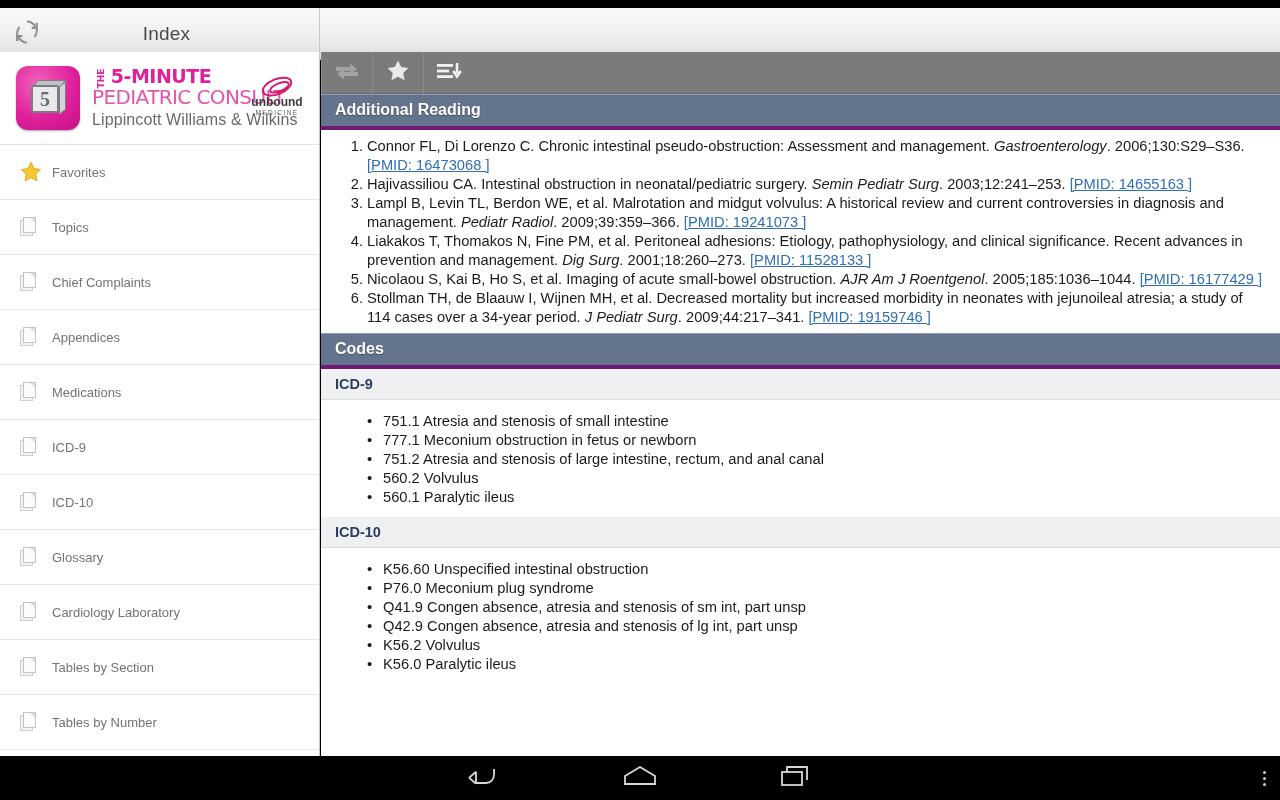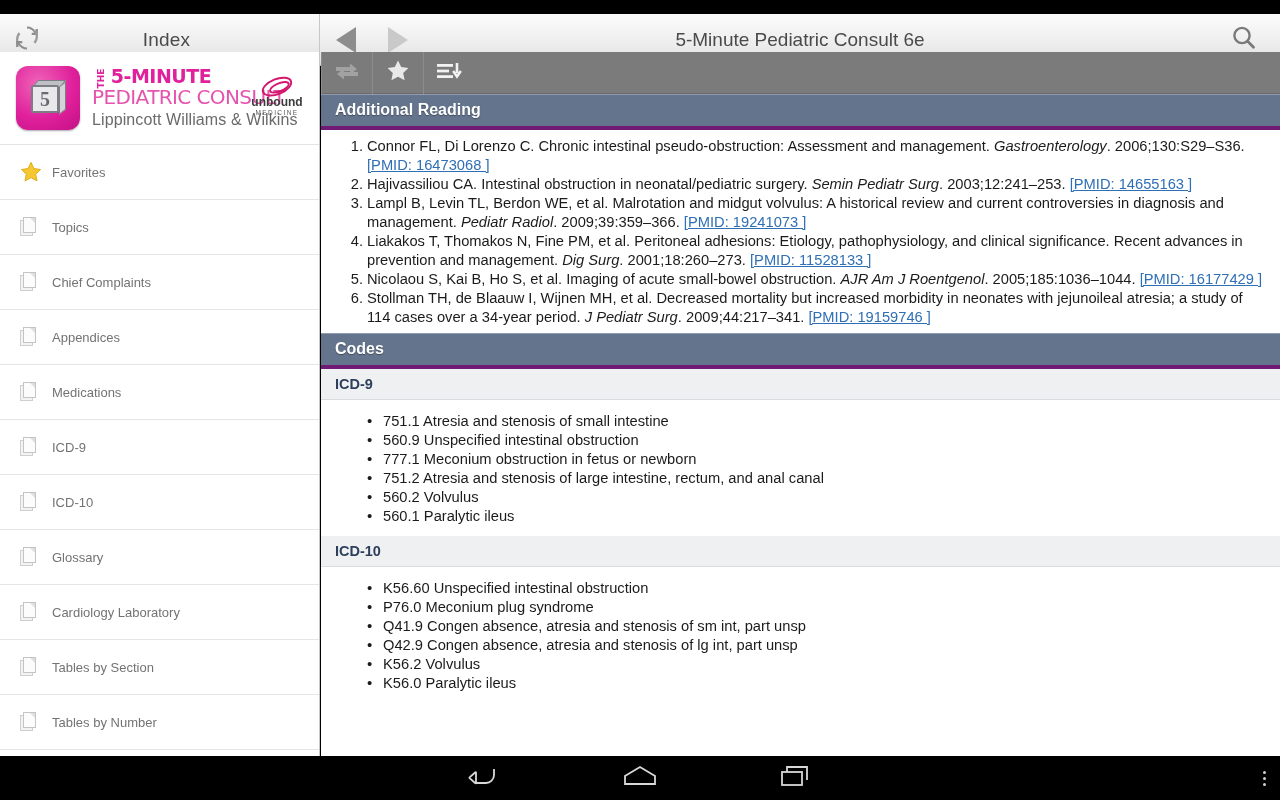--- a/index.html
+++ b/index.html
@@ -6,21 +6,21 @@
   html, body {
     width: 1280px; height: 800px;
     font-family: "Liberation Sans", sans-serif;
     background: #000;
     overflow: hidden;
   }
   #app { position: relative; width: 1280px; height: 800px; }
 
   
   .actionbar {
-    position: absolute; top: 14px; left: 0; width: 1280px; height: 52px;
+    position: absolute; top: 8px; left: 0; width: 1280px; height: 52px;
     background: linear-gradient(to bottom, #fbfbfb 0%, #f0f0f0 48%, #e2e2e2 92%, #cfcfcf 100%);
     border-bottom: 1px solid #b4b4b4;
     display: flex; align-items: stretch;
   }
   .ab-left {
     width: 320px; height: 100%;
     display: flex; align-items: center;
     border-right: 1px solid #c7c7c7;
     position: relative;
   }
@@ -229,37 +229,20 @@
         <span>
           <svg width="26" height="26" viewBox="0 0 26 26">
             <path d="M13 3.6c3.1 0 5.8 1.7 7.2 4.2l-2.5 0 0 2.3 6.2 0 0-6.1-2.4 0 0 2.2C19.7 3.2 16.6 1.4 13 1.4 z" fill="#8d8d8d"></path>
             <path d="M4.6 7.3 C3 9.3 2 11.9 2 14.7 c0 2.2 .6 4.2 1.7 5.9 l2-1.3 C4.8 18 4.3 16.4 4.3 14.7 c0-2.2 .8-4.2 2.1-5.8 z" fill="#9b9b9b"></path>
             <path d="M13 22.4c-3.1 0-5.8-1.7-7.2-4.2l2.5 0 0-2.3-6.2 0 0 6.1 2.4 0 0-2.2C6.3 22.8 9.4 24.6 13 24.6 z" fill="#8d8d8d"></path>
             <path d="M21.4 18.7 C23 16.7 24 14.1 24 11.3 c0-2.2-.6-4.2-1.7-5.9 l-2 1.3 C21.2 8 21.7 9.6 21.7 11.3 c0 2.2-.8 4.2-2.1 5.8 z" fill="#9b9b9b"></path>
           </svg>
         </span>
       </div>
       <div class="index-title">Index</div>
-    </div>
-    <div class="ab-right">
-      <div class="navbtn">
-        <div class="tri tri-left"></div>
-      </div>
-      <div class="navbtn">
-        <div class="tri tri-right"></div>
-      </div>
-      <div class="book-title">5-Minute Pediatric Consult 6e</div>
-      <div class="search-btn">
-        <span>
-          <svg width="30" height="30" viewBox="0 0 30 30">
-            <circle cx="13" cy="12.5" r="7.6" fill="none" stroke="#7a7a7a" stroke-width="2.4"></circle>
-            <line x1="18.6" y1="18.2" x2="24.5" y2="24.2" stroke="#7a7a7a" stroke-width="2.8" stroke-linecap="round"></line>
-          </svg>
-        </span>
-      </div>
     </div>
   </div>
 
   <div class="sidebar">
 
     <div class="logo-row">
       <div class="logo-tile">
         <div class="logo-cube">
           <div class="topf"></div>
           <div class="sidef"></div>
@@ -433,21 +416,20 @@
         <li><span>Stollman TH, de Blaauw I, Wijnen MH, et al. Decreased mortality but increased morbidity in neonates with jejunoileal atresia; a study of 114 cases over a 34-year period. </span><em>J Pediatr Surg</em><span>. 2009;44:217–341. </span><a class="pmid" href="#">[PMID: 19159746 ]</a></li>
       </ol>
     </div>
 
     <div class="section-head">Codes</div>
 
     <div class="sub-head">ICD-9</div>
     <div class="codes-body">
       <ul class="codelist">
         <li>751.1 Atresia and stenosis of small intestine</li>
-        <li>560.9 Unspecified intestinal obstruction</li>
         <li>777.1 Meconium obstruction in fetus or newborn</li>
         <li>751.2 Atresia and stenosis of large intestine, rectum, and anal canal</li>
         <li>560.2 Volvulus</li>
         <li>560.1 Paralytic ileus</li>
       </ul>
     </div>
 
     <div class="sub-head">ICD-10</div>
     <div class="codes-body">
       <ul class="codelist">

